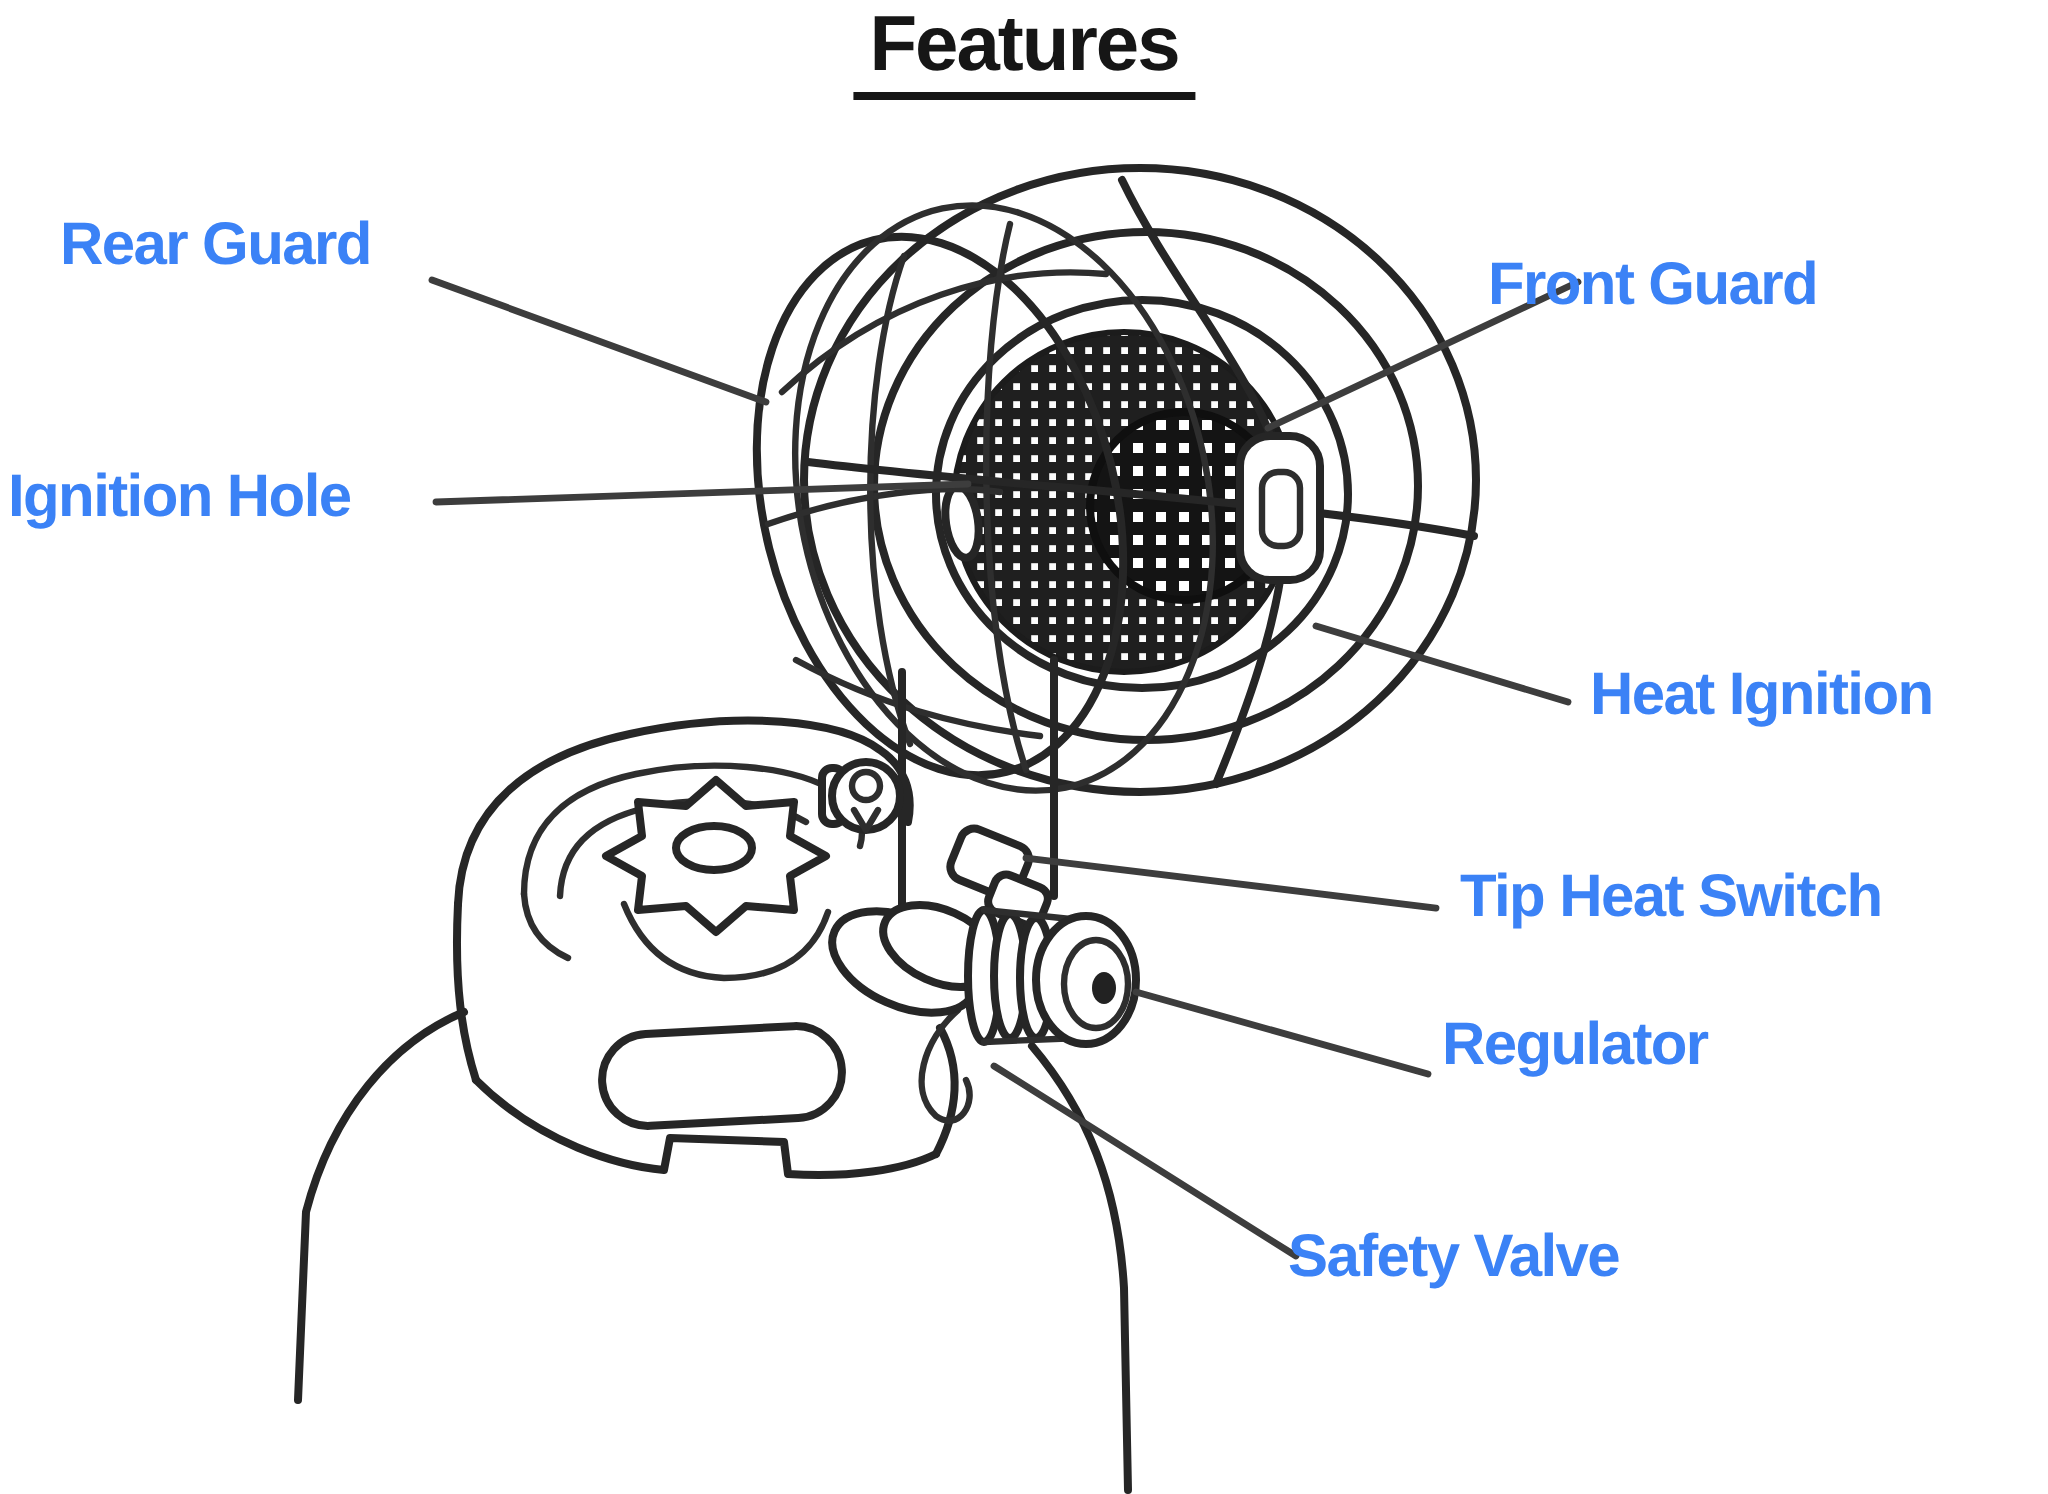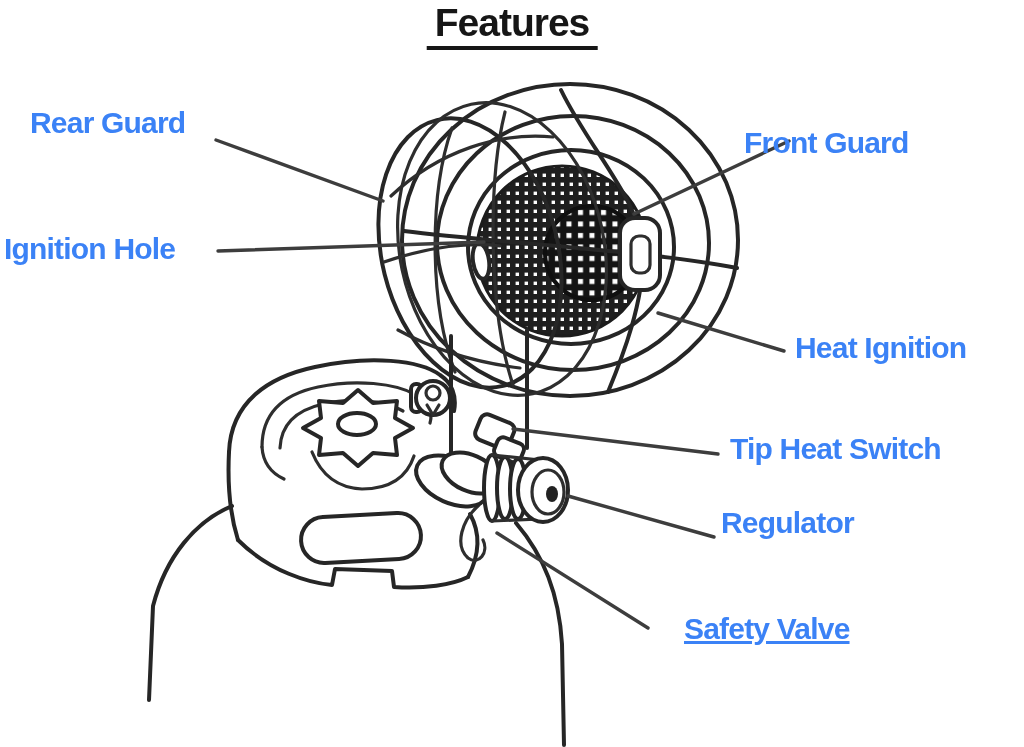--- a/index.html
+++ b/index.html
@@ -136,14 +136,14 @@
   <div class="label" style="left:744px; top:100px;margin-top:26px;">Front Guard</div>
 
   <div class="label" style="left:4px;   top:232px;">Ignition Hole</div>
 
   <div class="label" style="left:795px; top:331px;">Heat Ignition</div>
 
   <div class="label" style="left:730px; top:432px;">Tip Heat Switch</div>
 
   <div class="label" style="left:721px; top:506px;">Regulator</div>
 
-  <div class="label" style="left:684px; top:612px;text-decoration:underline;">Safety Valve</div>
+  <div class="label" style="left:644px; top:612px;">Safety Valve</div>
 </div>
 
 </body></html>

